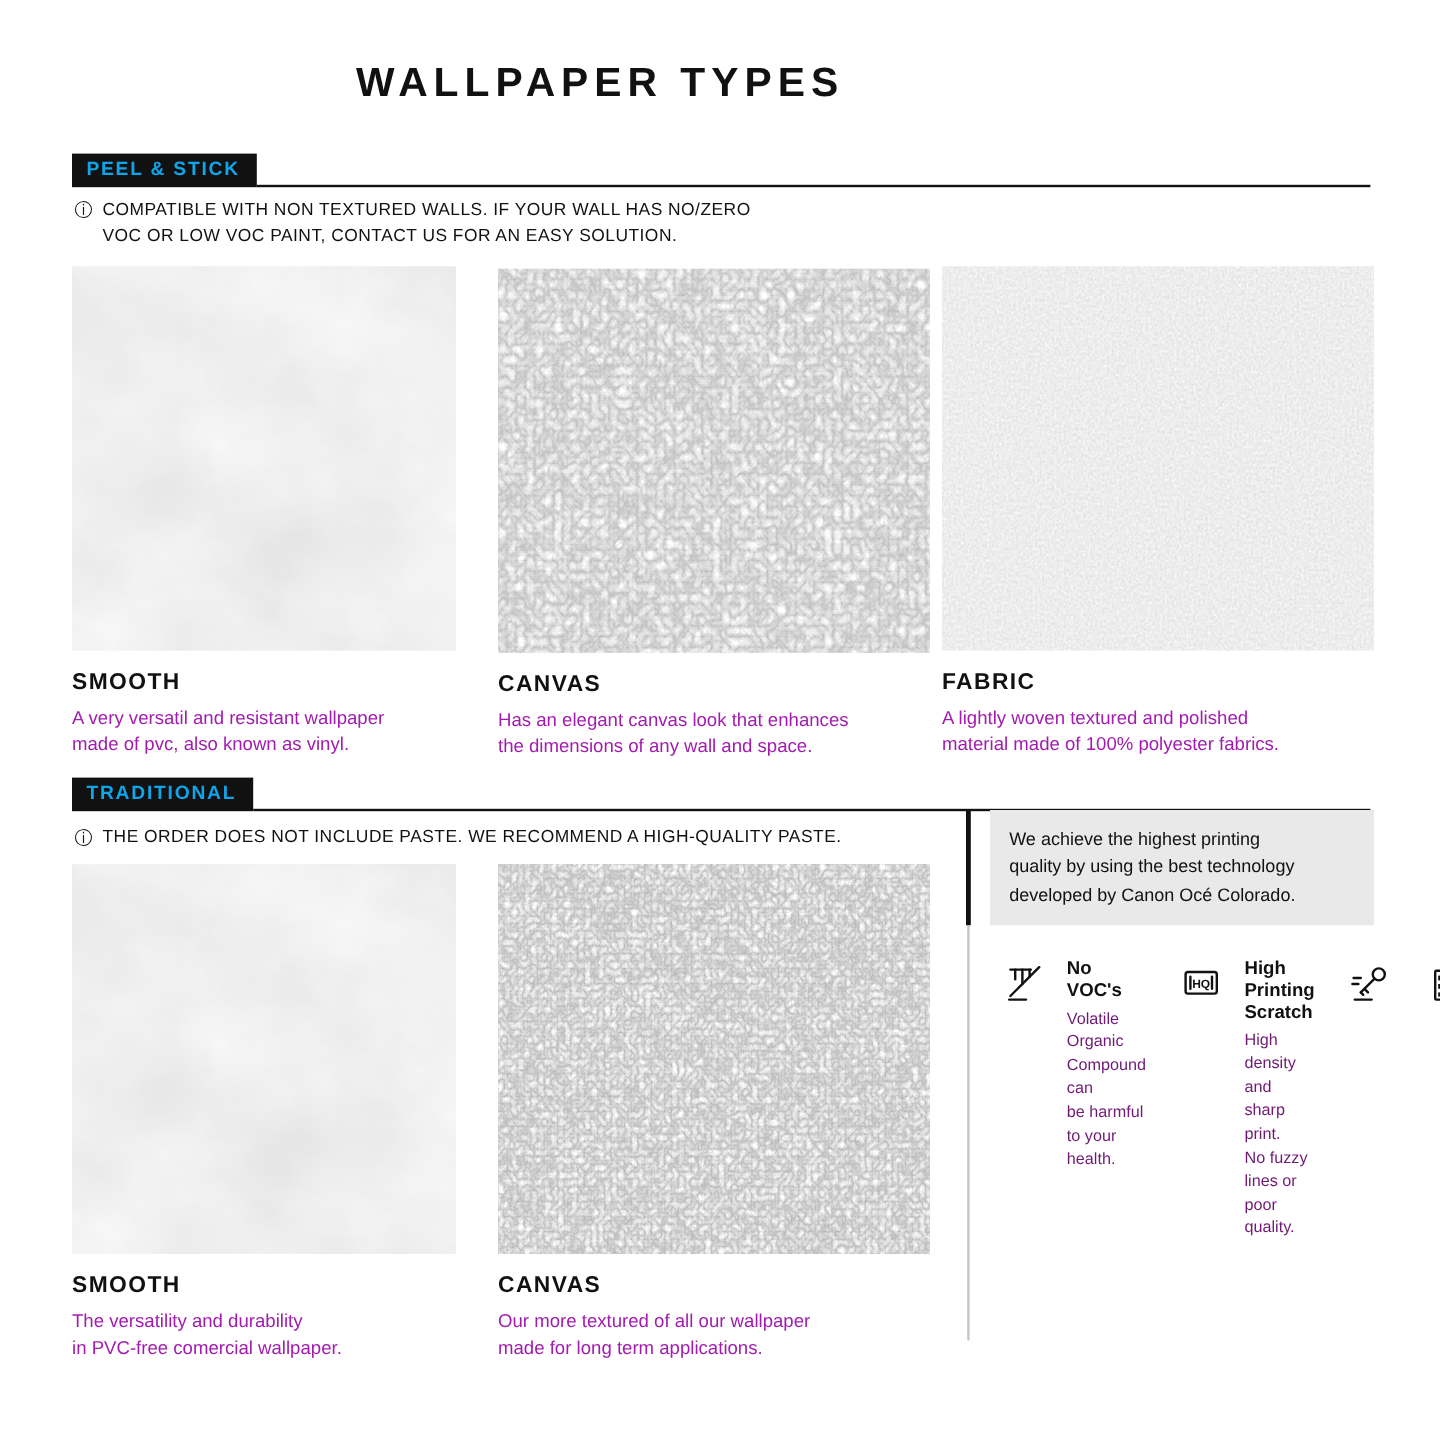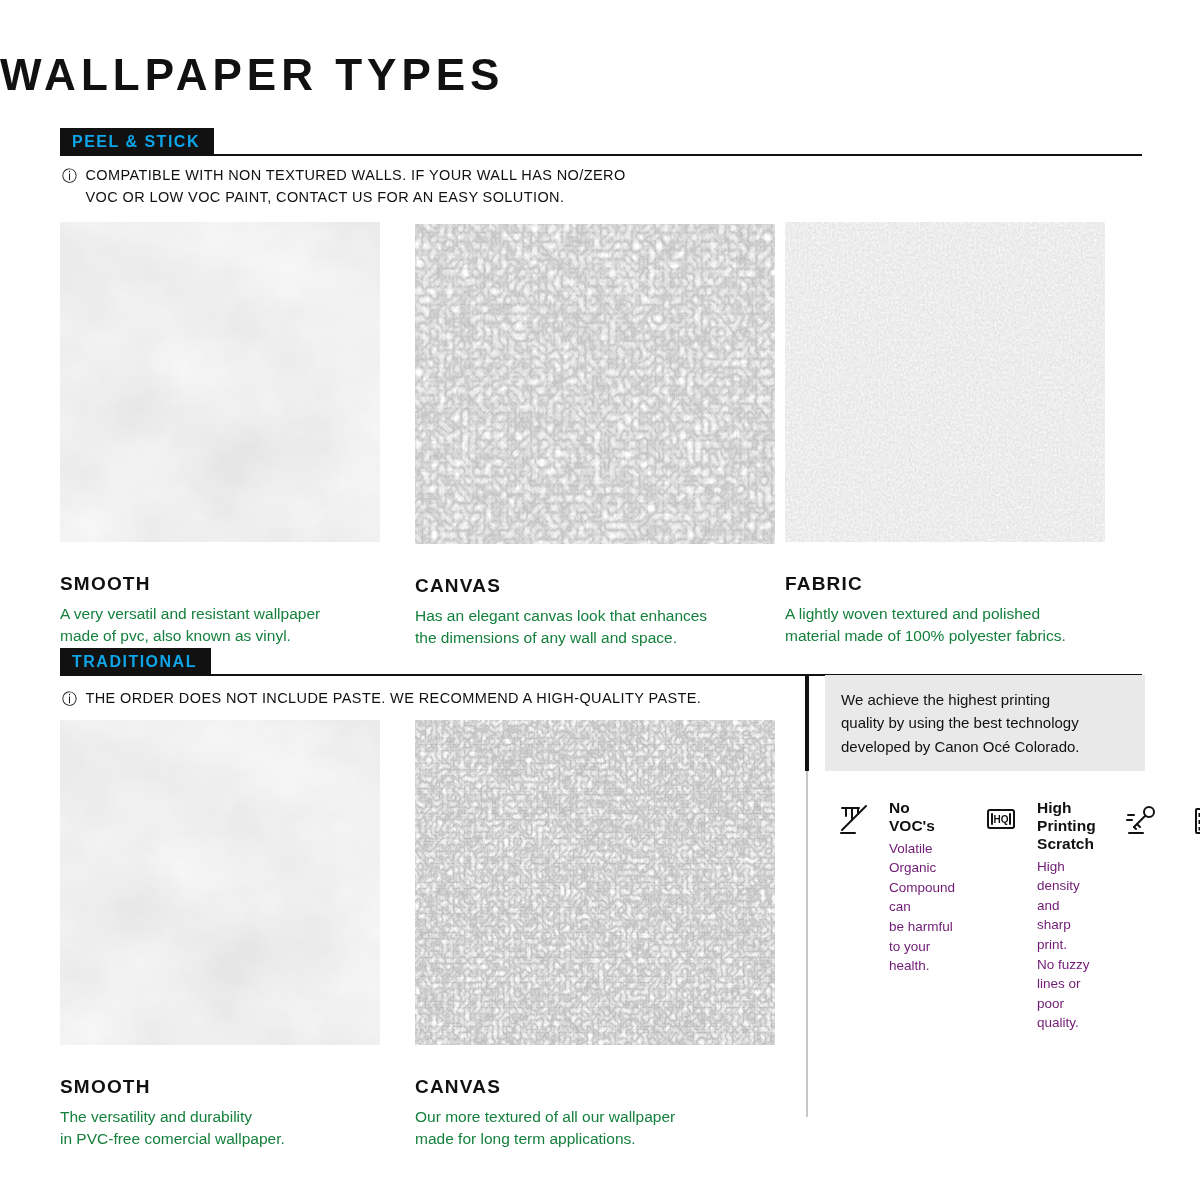--- a/index.html
+++ b/index.html
@@ -6,21 +6,21 @@
   html, body { background: #ffffff; }
   body {
     width: 1200px; height: 1200px;
     font-family: "Liberation Sans", sans-serif;
     color: #1a1a1a;
   }
   .page { position: relative; width: 1200px; height: 1200px; overflow: hidden; background: #fff; }
 
   .title {
     position: absolute; top: 50px; left: 0; width: 1000px;
-    font-size: 44px; font-weight: 700;
+    text-align: center; font-size: 34px; font-weight: 700;
     letter-spacing: 5px; color: #111;
   }
 
   .section-header {
     position: absolute; left: 60px; right: 58px;
     display: flex; align-items: flex-end;
   }
   .badge {
     background: #111; color: #0ea5e9; font-size: 16px; font-weight: 700;
     letter-spacing: 1.5px; padding: 5px 14px 5px 12px; white-space: nowrap;
@@ -30,22 +30,22 @@
   .note {
     position: absolute; left: 62px; display: flex; gap: 8px;
     font-size: 14.5px; letter-spacing: 0.4px; line-height: 1.5; color: #111;
   }
   .info-icon { font-size: 15px; line-height: 1.45; }
   .note-text { white-space: pre-line; }
 
   .card { position: absolute; }
   .swatch { width: 100%; box-shadow: 0 0 0 1px rgba(0,0,0,0.04) inset; }
   .swatch svg { display: block; width: 100%; height: 100%; }
-  .swatch-title { font-size: 19px; font-weight: 700; letter-spacing: 1.2px; margin-top: 31px; color: #111; }
-  .swatch-desc { font-size: 15.5px; line-height: 1.4; margin-top: 8px; white-space: pre-line; color: #15803d; }
+  .swatch-title { font-size: 19px; font-weight: 700; letter-spacing: 1.2px; margin-top: 16px; color: #111; }
+  .swatch-desc { font-size: 15.5px; line-height: 1.4; margin-top: 8px; white-space: pre-line; color: #a21caf; }
 
   .sidebar { position: absolute; left: 805px; top: 675px; width: 340px; }
   .side-line { position: absolute; left: 1px; top: 96px; width: 2px; height: 346px; background: #c6c6c6; }
   .quote-wrap { display: flex; position: relative; justify-content: center; }
   .quote-bar { width: 4px; background: #111; flex: 0 0 4px; }
   .quote-box { margin-left: 16px; background: #e9e9e9; padding: 13px 16px; flex: 1; }
   .quote-box p { font-size: 15px; line-height: 1.55; white-space: pre-line; color: #111; }
 
   .features { margin-top: 28px; margin-left: 28px; display: flex; flex-direction: row; gap: 26px; }
   .feature { display: flex; gap: 16px; }
@@ -137,21 +137,21 @@
       <svg preserveAspectRatio="none">
         <rect width="100%" height="100%" fill="#ededed"></rect>
         <rect width="100%" height="100%" filter="url(#texCanvas)"></rect>
       </svg>
     </div>
     <h3 class="swatch-title">CANVAS</h3>
     <p class="swatch-desc">Has an elegant canvas look that enhances
 the dimensions of any wall and space.</p>
   </div>
 
-  <div class="card" style="left:785px; top:222px; width:320px">
+  <div class="card" style="left:785px; top:222px; width:360px">
     <div class="swatch" style="height:320px">
       <svg preserveAspectRatio="none">
         <rect width="100%" height="100%" fill="#f1f1f1"></rect>
         <rect width="100%" height="100%" filter="url(#texFabric)"></rect>
       </svg>
     </div>
     <h3 class="swatch-title">FABRIC</h3>
     <p class="swatch-desc">A lightly woven textured and polished
 material made of 100% polyester fabrics.</p>
   </div>

